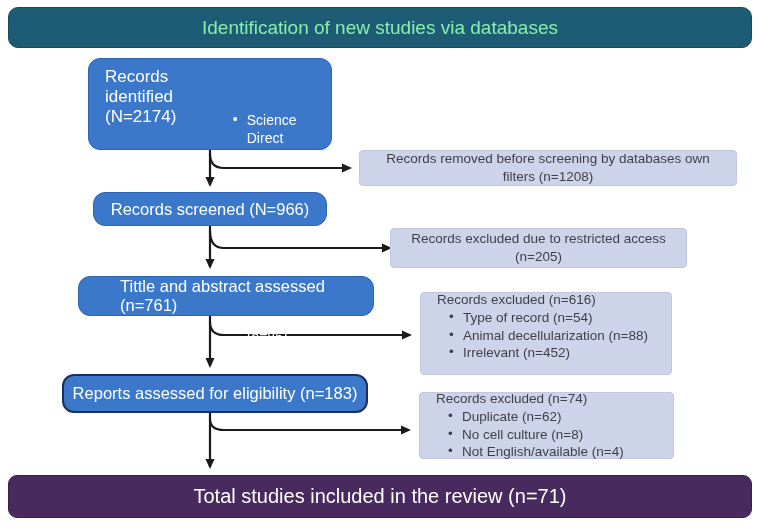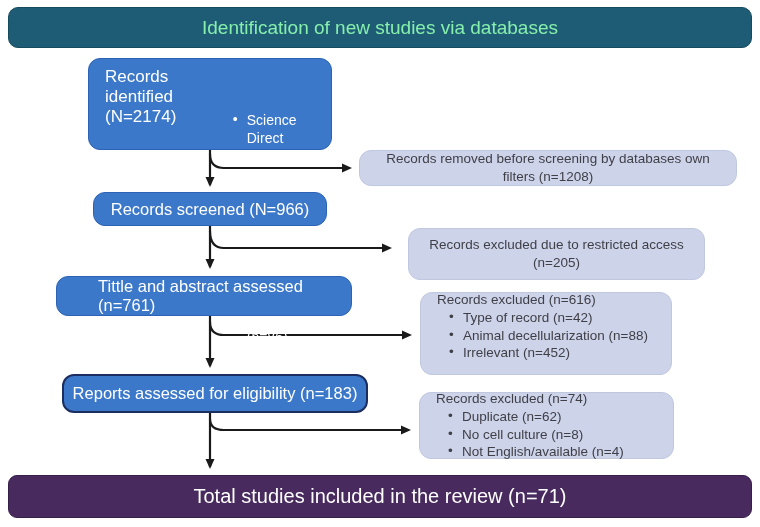--- a/index.html
+++ b/index.html
@@ -15,32 +15,32 @@
     align-items:center;justify-content:center;color:#86efac;font-size:19px;
   }
   
   .flow{
     background:var(--flow_blue,#3B78C9);border:1.5px solid var(--flow_blue_border,#2D63B5);
     color:#fff;border-radius:12px;
   }
   .flow-identified{left:88px;top:58px;width:244px;height:92px;padding:8px 10px 6px 16px;}
   .flow-identified .t{font-size:17px;margin-bottom:3px;}
   .flow-screened{left:93px;top:192px;width:234px;height:34px;align-items:center;justify-content:center;font-size:16.5px;}
-  .flow-assessed{left:56px;top:276px;width:296px;height:40px;align-items:center;justify-content:center;font-size:16.5px;padding-left:41px;}
+  .flow-assessed{left:78px;top:276px;width:296px;height:40px;align-items:center;justify-content:center;font-size:16.5px;padding-left:41px;}
   .flow-eligibility{
     left:62px;top:374px;width:306px;height:39px;align-items:center;justify-content:center;font-size:16.5px;
     border:2.5px solid var(--eligibility_border,#1C2E60);
   }
   
   .excl{
     background:var(--exclusion_fill,#CDD3E9);border:1px solid var(--exclusion_border,#C0C8E0);
-    color:var(--text_dark,#3F3F47);border-radius:12px;font-size:13.5px;line-height:1.32;
+    color:var(--text_dark,#3F3F47);border-radius:4px;font-size:13.5px;line-height:1.32;
   }
   .excl-filters{left:359px;top:150px;width:378px;height:36px;align-items:center;justify-content:center;text-align:center;padding:0 14px;}
-  .excl-restricted{left:408px;top:228px;width:297px;height:52px;align-items:center;justify-content:center;text-align:center;padding:0 14px;}
+  .excl-restricted{left:390px;top:228px;width:297px;height:40px;align-items:center;justify-content:center;text-align:center;padding:0 14px;}
   .excl-616{left:420px;top:292px;width:252px;height:83px;flex-direction:column;justify-content:center;padding:6px 8px 20px 16px;}
   .excl-74{left:419px;top:392px;width:255px;height:67px;flex-direction:column;justify-content:center;padding:5px 8px 5px 16px;}
   
   .footerbar{
     left:8px;top:475px;width:744px;height:43px;border-radius:9px;
     background:var(--footer_purple,#482A5E);border:1.5px solid var(--footer_border,#371F4A);
     align-items:center;justify-content:center;color:#fff;font-size:20px;
   }
   
   ul.blist{list-style:none;margin:0;padding:0 0 0 14px;}
@@ -103,21 +103,21 @@
     <span>Records removed before screening by databases own filters (n=1208)</span>
   </div>
 
   <div class="box excl excl-restricted">
     <span>Records excluded due to restricted access (n=205)</span>
   </div>
 
   <div class="box excl excl-616">
     <div>Records excluded (n=616)</div>
     <ul class="blist">
-      <li>Type of record (n=42)</li>
+      <li>Type of record (n=54)</li>
       <li>Animal decellularization (n=88)</li>
       <li>Irrelevant (n=452)</li>
     </ul>
   </div>
 
   <div class="box excl excl-74">
     <div>Records excluded (n=74)</div>
     <ul class="blist">
       <li>Duplicate  (n=62)</li>
       <li>No cell culture (n=8)</li>

